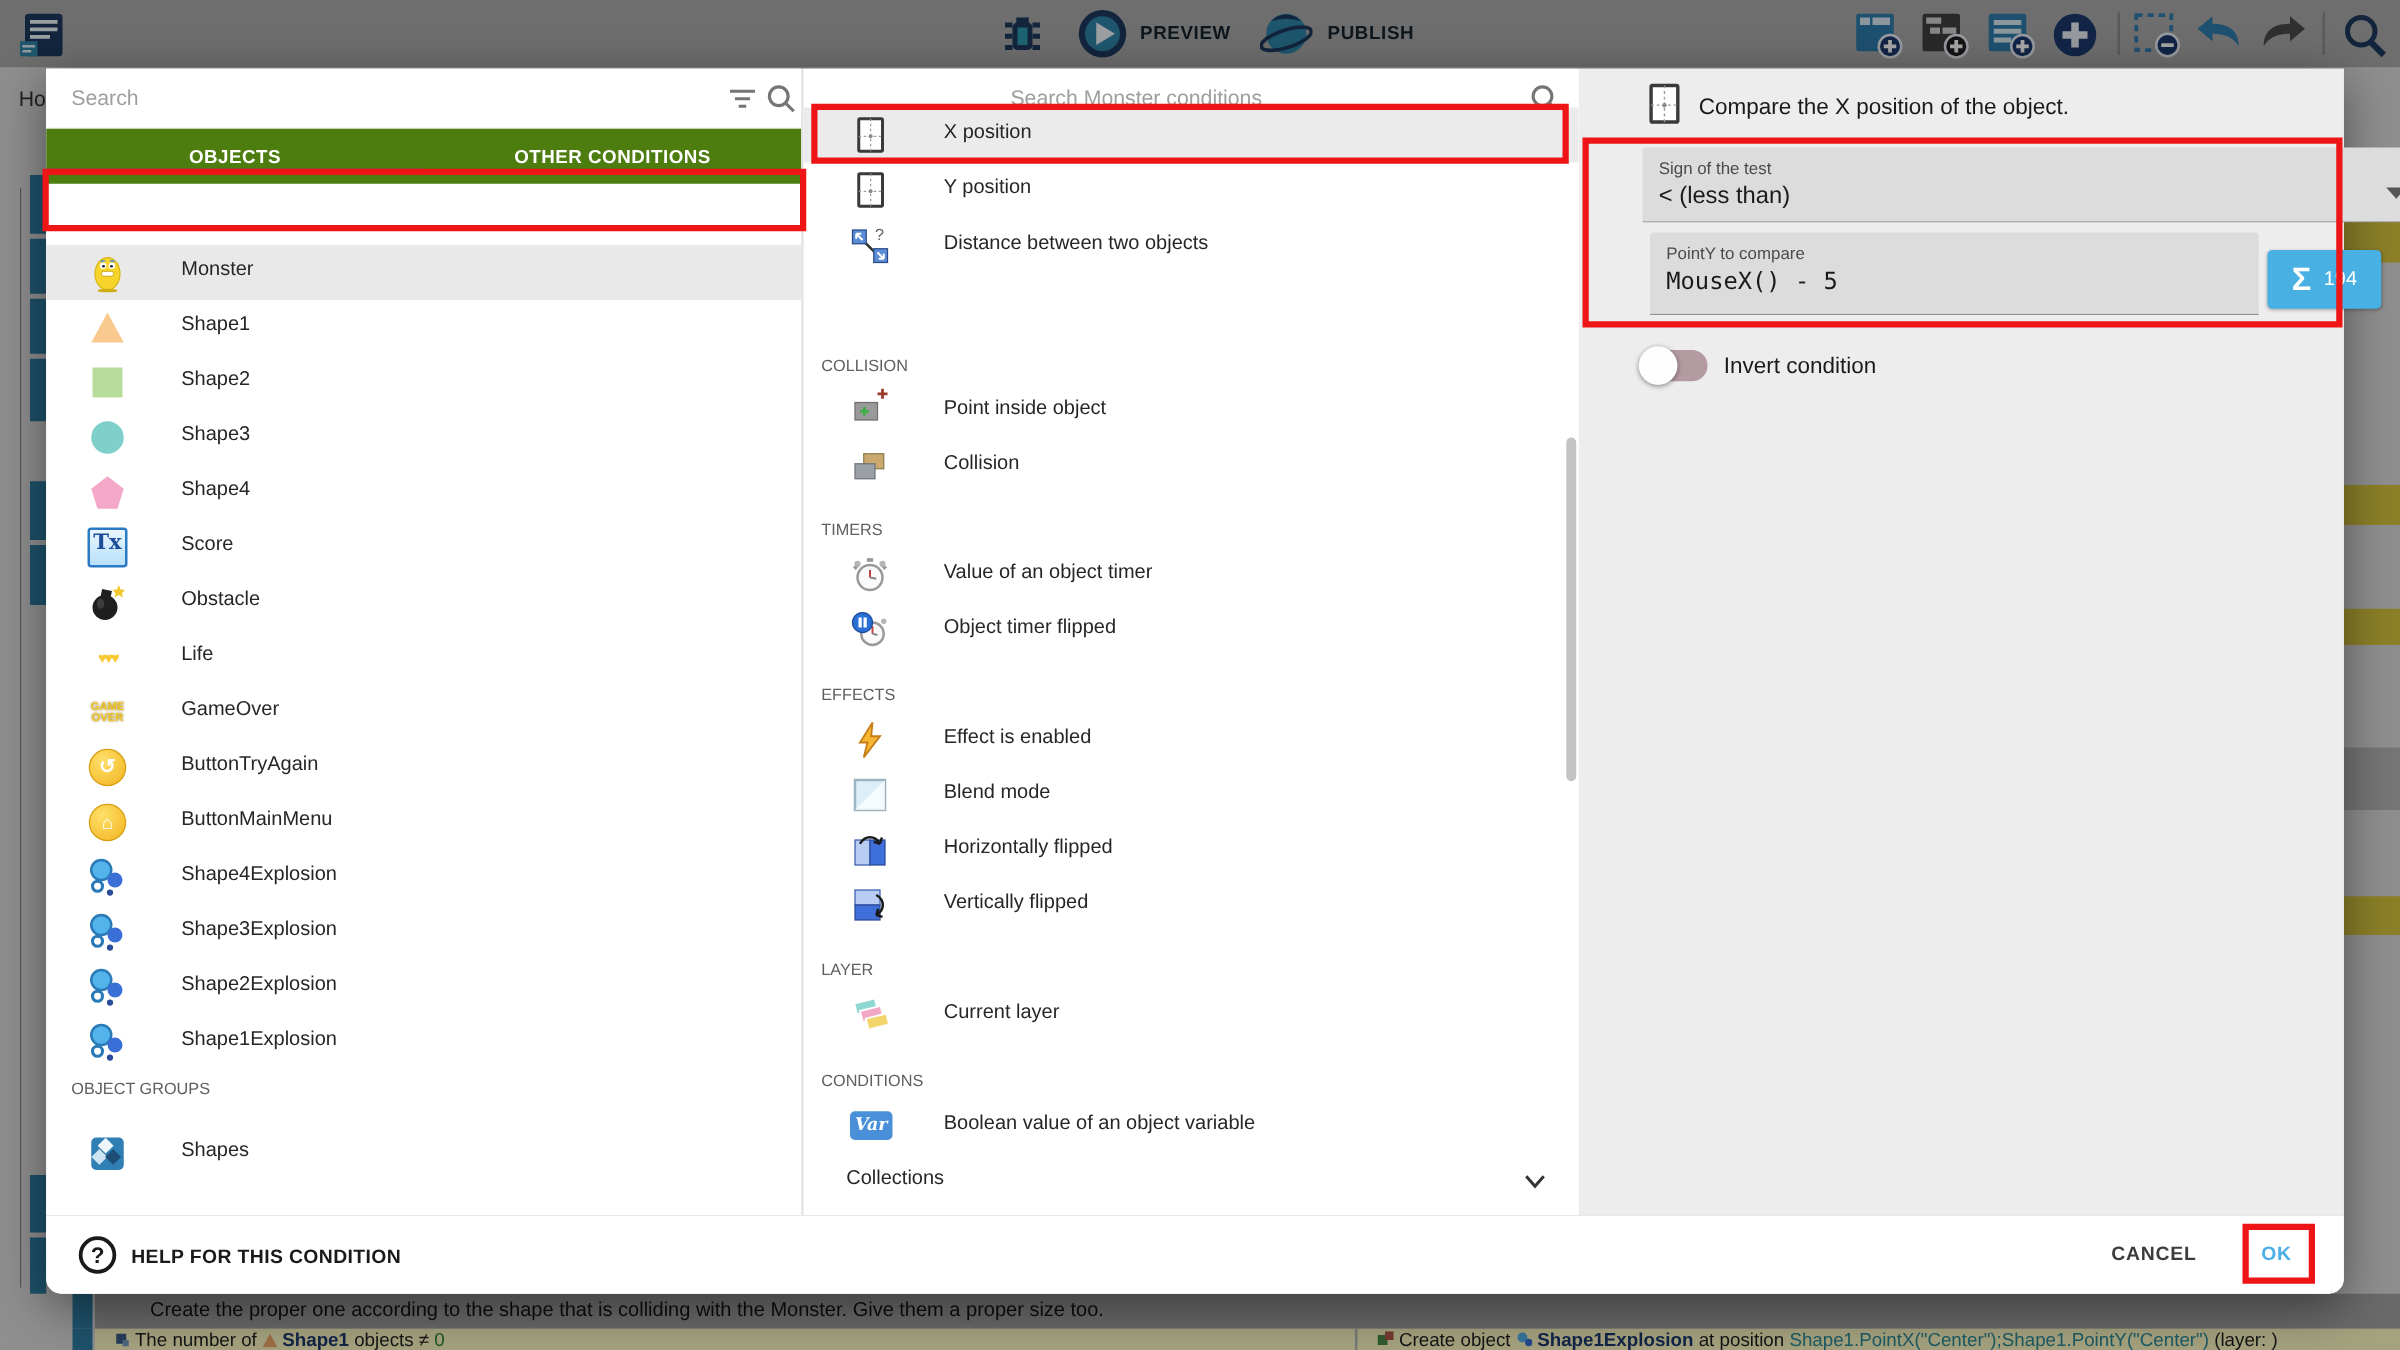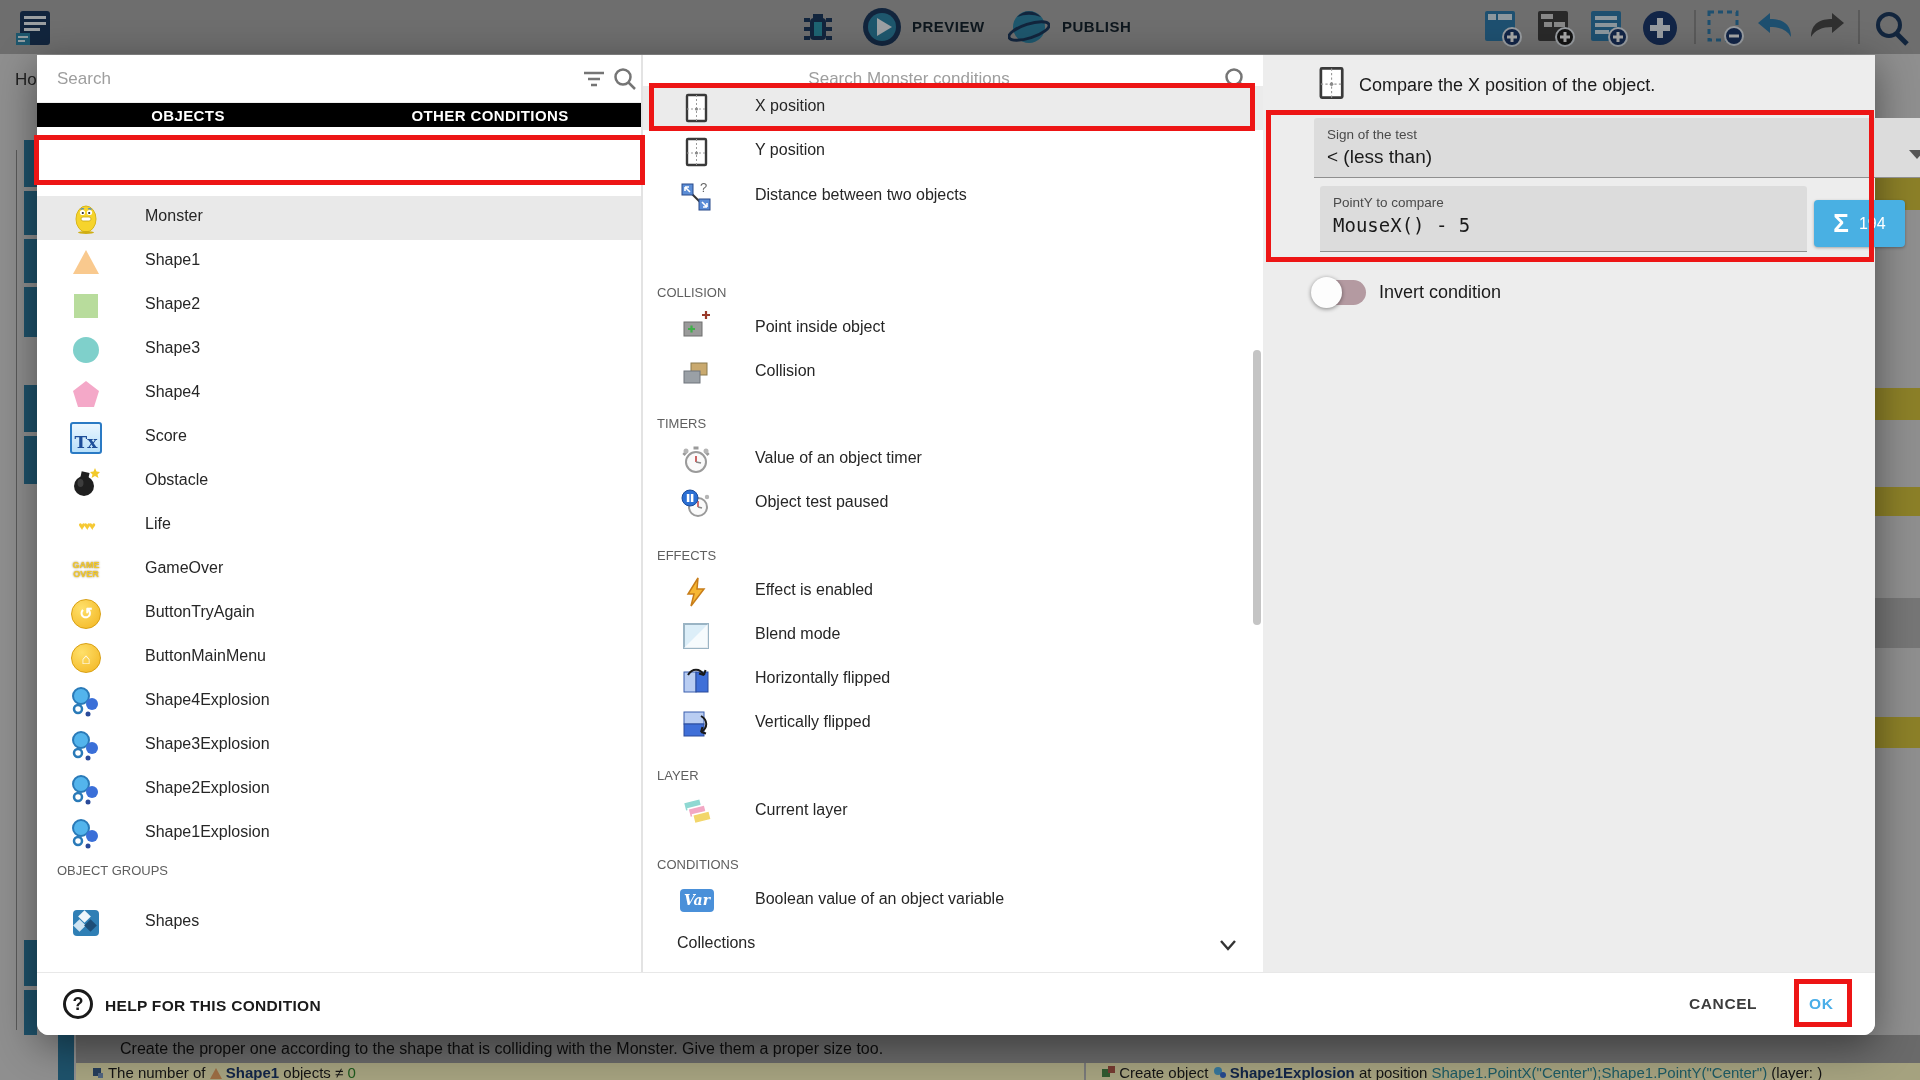--- a/index.html
+++ b/index.html
@@ -28,21 +28,21 @@
   .dim { position:absolute; inset:0; background:rgba(0,0,0,0.35); z-index:5; }
 
   
   #dialog { position:absolute; left:37px; top:55px; width:1838px; height:980px; z-index:10; background:#fff; border-radius:0 0 12px 12px; box-shadow:0 10px 40px rgba(0,0,0,0.45); }
 
   
   .lpanel { position:absolute; left:0; top:0; width:604px; height:917px; background:#fff; }
   .search-row { position:absolute; left:0; top:0; width:100%; height:48px; background:#fff; border-bottom:1px solid #eee; }
   .search-row input { position:absolute; left:20px; top:10px; width:440px; height:28px; border:none; outline:none; font-size:17px; color:#333; font-family:"Liberation Sans",sans-serif; background:transparent; }
   .search-row input::placeholder { color:#9e9e9e; }
-  .tabs { position:absolute; left:0; top:48px; width:100%; height:24px; background:#000000; display:flex; }
+  .tabs { position:absolute; left:0; top:48px; width:100%; height:44px; background:#4d7c0f; display:flex; }
   .tab { flex:1; display:flex; align-items:center; justify-content:center; font-size:15px; font-weight:700; color:#fff; letter-spacing:0.4px; cursor:pointer; }
   .tab-underline { position:absolute; left:0; top:80px; width:50%; height:4px; background:#7c2fe8; }
   .obj-row { position:absolute; left:0; width:100%; height:44px; }
   .obj-row.selected { background:#e9e9e9; }
   .obj-row .olabel { position:absolute; left:108px; top:11px; font-size:16px; color:#262626; }
   .oicon { position:absolute; left:33px; top:6px; width:32px; height:32px; }
   .sect-hd { position:absolute; left:20px; font-size:13px; color:#5f5f5f; }
 
   
   .mdiv { position:absolute; left:604px; top:0; width:2px; height:917px; background:#e3e3e3; }
@@ -77,21 +77,21 @@
   .footer { position:absolute; left:0; top:917px; width:100%; height:63px; background:#fff; border-top:1px solid #e8e8e8; border-radius:0 0 12px 12px; }
   .help-ic { position:absolute; left:26px; top:16px; width:30px; height:30px; border:3px solid #1a1a1a; border-radius:50%; display:flex; align-items:center; justify-content:center; font-size:18px; font-weight:700; color:#1a1a1a; cursor:pointer; }
   .help-lbl { position:absolute; left:68px; top:24px; font-size:15.5px; font-weight:600; color:#1a1a1a; letter-spacing:0.3px; cursor:pointer; }
   .cancel-btn { position:absolute; left:1652px; top:22px; font-size:15.5px; font-weight:600; color:#3c3c3c; letter-spacing:0.6px; cursor:pointer; background:none; border:none; font-family:"Liberation Sans",sans-serif; }
   .ok-btn { position:absolute; left:1772px; top:22px; font-size:15.5px; font-weight:600; color:#4aaee8; letter-spacing:0.6px; cursor:pointer; background:none; border:none; font-family:"Liberation Sans",sans-serif; }
 
   
   .anno { position:absolute; border:5px solid #ed1515; z-index:30; pointer-events:none; }
 
   
-  .score-ic { background:linear-gradient(#eaf6ff,#b8e0fa); border:2px solid #2a7ac4; border-radius:3px; display:flex; align-items:flex-end; justify-content:center; font-family:"DejaVu Serif",serif; font-weight:700; color:#1d4e9a; font-size:17px; }
+  .score-ic { background:linear-gradient(#eaf6ff,#b8e0fa); border:2px solid #2a7ac4; border-radius:3px; display:flex; align-items:flex-start; justify-content:center; font-family:"DejaVu Serif",serif; font-weight:700; color:#1d4e9a; font-size:17px; }
   .hearts { font-size:12px; letter-spacing:-2px; color:#f6c933; line-height:32px; text-align:center; }
   .gameover-ic { font-size:9px; font-weight:800; color:#f2c929; text-shadow:0 0 2px #7a5a10; line-height:9px; text-align:center; padding-top:7px; font-family:"Liberation Sans",sans-serif; }
   .ybtn { width:30px; height:30px; margin:1px; border-radius:50%; background:radial-gradient(circle at 35% 30%, #ffe06a, #f2b41f); border:1px solid #d9a012; color:#fff; text-align:center; font-weight:700; }
   .var-badge { width:34px; height:23px; margin-top:4px; background:#4a90d9; border-radius:4px; color:#fff; font-family:"DejaVu Serif",serif; font-style:italic; font-weight:700; font-size:14px; text-align:center; line-height:22px; }
   .tb-icon { position:absolute; top:9px; }
 </style>
 </head>
 <body>
 
 <div id="backdrop">
@@ -448,21 +448,21 @@
     <div class="cond-row" style="top:427px">
       <svg class="cicon" viewBox="0 0 32 32">
           <circle cx="18" cy="19" r="9" fill="#fafafa" stroke="#9a9a9a" stroke-width="2"></circle>
           <circle cx="27" cy="9" r="2.2" fill="#b5b5b5"></circle>
           <line x1="18" y1="19" x2="18" y2="13" stroke="#c04040" stroke-width="1.5"></line>
           <line x1="18" y1="19" x2="22" y2="20" stroke="#888" stroke-width="1.5"></line>
           <circle cx="10" cy="10" r="8" fill="#2a6fd4" stroke="#1a4a9a"></circle>
           <rect x="6.8" y="6" width="2.6" height="8" fill="#fff"></rect>
           <rect x="10.8" y="6" width="2.6" height="8" fill="#fff"></rect>
         </svg>
-      <span class="clabel">Object test paused</span>
+      <span class="clabel">Object timer flipped</span>
     </div>
     <div class="msect" style="top:493px">EFFECTS</div>
     <div class="cond-row" style="top:515px">
       <svg class="cicon" viewBox="0 0 32 32">
           <path d="M18 2 L8 18 L14 18 L11 30 L24 13 L17 13 Z" fill="#f7b733" stroke="#c77d1a" stroke-width="1.5"></path>
         </svg>
       <span class="clabel">Effect is enabled</span>
     </div>
     <div class="cond-row" style="top:559px">
       <svg class="cicon" viewBox="0 0 32 32">

